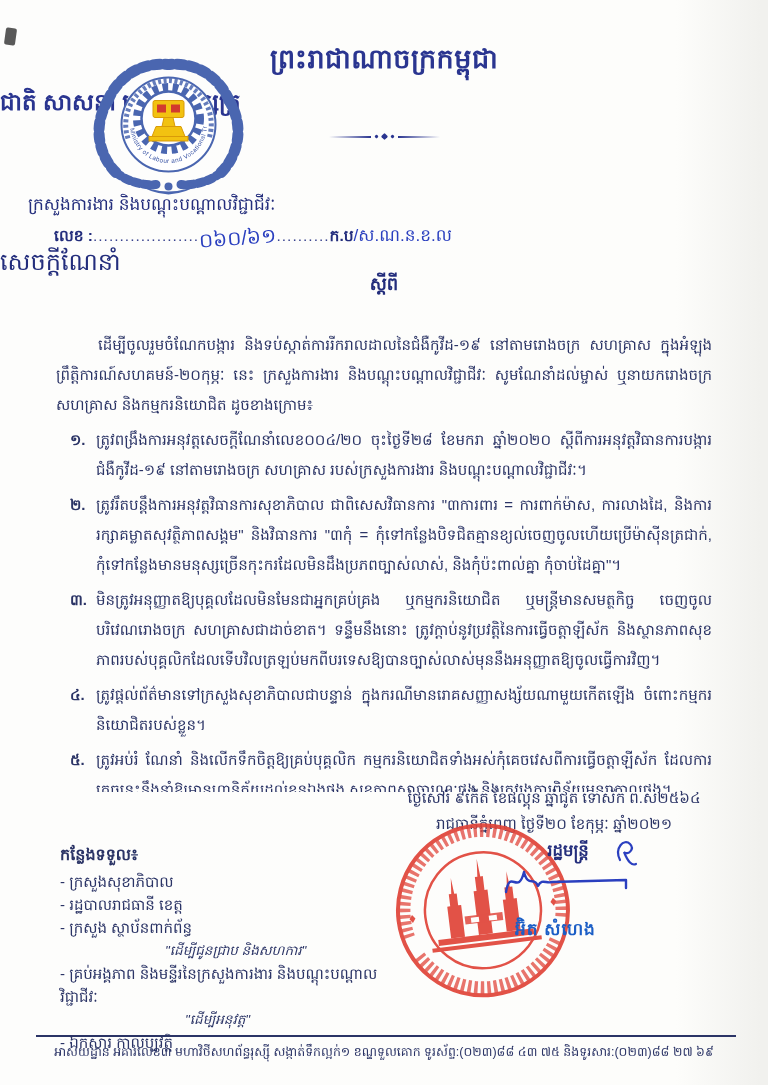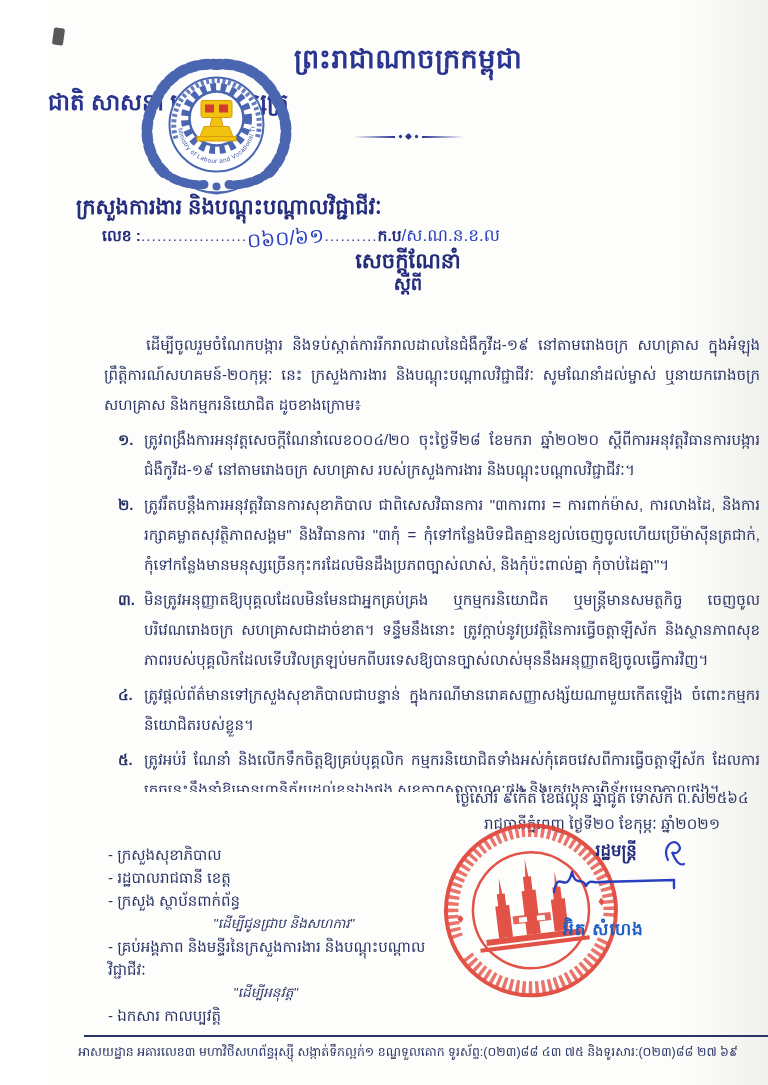--- a/index.html
+++ b/index.html
@@ -5,21 +5,20 @@
   html,body{margin:0;padding:0;}
   body{
     width:768px;height:1085px;
     font-family:"Liberation Sans", sans-serif;
     background:#ffffff;
     position:relative;overflow:hidden;
   }
   .page{
     position:absolute;inset:0;
     background:linear-gradient(90deg,#fdfdfc 0%,#fdfdfb 88%,#f1f1ee 99%);
-    margin-left:48px;
   }
   .scan-smudge{
     position:absolute;left:5px;top:28px;width:11px;height:17px;
     background:#3c3c3c;border-radius:2px;transform:rotate(8deg);opacity:.85;
   }
   .kingdom-title{
     position:absolute;left:0;right:0;top:42px;text-align:center;
     font-size:27px;font-weight:700;color:#2a3590;letter-spacing:.5px;
   }
   .kingdom-motto{
@@ -28,32 +27,32 @@
   }
   .header-divider{
     position:absolute;left:0;right:0;top:134px;display:flex;justify-content:center;align-items:center;gap:4px;
   }
   .header-divider .line{width:42px;height:2px;background:linear-gradient(90deg,transparent,#2a3590);}
   .header-divider .line.r{background:linear-gradient(90deg,#2a3590,transparent);}
   .header-divider .dot{width:5px;height:5px;background:#2a3590;border-radius:1px;transform:rotate(45deg);}
   .header-divider .dot.small{width:3px;height:3px;}
   .seal{position:absolute;left:86px;top:58px;width:165px;height:140px;}
   .ministry-name{
-    position:absolute;left:28px;top:193px;font-size:21px;font-weight:700;color:#232d7c;
+    position:absolute;left:28px;top:193px;font-size:17px;font-weight:400;color:#232d7c;
   }
   .ref-line{
     position:absolute;left:54px;top:221px;font-size:15.5px;font-weight:700;color:#232d7c;white-space:nowrap;
   }
   .ref-line .dots{font-weight:400;letter-spacing:1px;color:#3a4490;}
   .hand{color:#2a3fbf;}
   .ref-number{
     position:relative;top:4px;font-size:20px;font-weight:400;display:inline-block;transform:rotate(-4deg);
   }
   .ref-code-hand{font-size:17px;font-weight:400;}
-  .doc-type{position:absolute;left:0;right:0;top:247px;text-align:center;font-size:21px;font-weight:700;color:#232d7c;}
+  .doc-type{position:absolute;left:0;right:0;top:247px;font-size:24px;font-weight:400;color:#232d7c;}
   .doc-about{position:absolute;left:0;right:0;top:272px;text-align:center;font-size:18px;font-weight:700;color:#232d7c;}
   .doc-subject{position:absolute;left:24px;width:720px;top:296px;text-align:center;font-size:16.5px;font-weight:700;color:#232d7c;}
   .body-block{
     position:absolute;left:56px;width:656px;top:330px;height:462px;overflow:hidden;
     font-size:15px;line-height:30px;color:#2b3466;text-align:justify;
   }
   .para{text-indent:42px;margin:0 0 5px 0;}
   .item{position:relative;padding-left:40px;margin:0 0 5px 0;}
   .item .num{position:absolute;left:14px;top:0;font-weight:700;}
   .closing{text-indent:42px;margin-top:6px;}
@@ -208,20 +207,21 @@
   <div class="minister-title">រដ្ឋមន្ត្រី</div>
   <svg class="minister-flourish" width="30" height="34" viewBox="0 0 30 34">
     <path d="M8 24 C2 12 12 2 18 8 C23 13 16 20 12 16 C16 26 20 30 24 28" fill="none" stroke="#2a3fbf" stroke-width="2.2" stroke-linecap="round"></path>
   </svg>
   <svg class="signature" width="150" height="48" viewBox="0 0 150 48">
     <path d="M8 34 C12 10 20 38 26 14 C30 30 36 18 40 28 C44 20 48 26 54 24 L128 22 L128 30" fill="none" stroke="#2a3fbf" stroke-width="2.4" stroke-linecap="round" stroke-linejoin="round"></path>
   </svg>
   <div class="minister-name">អ៊ិត សំហេង</div>
 
   <div class="cc-block">
+    <div class="cc-title">កន្លែងទទួល៖</div>
     <div class="cc-item">- ក្រសួងសុខាភិបាល</div>
     <div class="cc-item">- រដ្ឋបាលរាជធានី ខេត្ត</div>
     <div class="cc-item">- ក្រសួង ស្ថាប័នពាក់ព័ន្ធ</div>
     <div class="cc-note n1">"ដើម្បីជូនជ្រាប និងសហការ"</div>
     <div class="cc-item">- គ្រប់អង្គភាព និងមន្ទីរនៃក្រសួងការងារ និងបណ្តុះបណ្តាលវិជ្ជាជីវៈ</div>
     <div class="cc-note n2">"ដើម្បីអនុវត្ត"</div>
     <div class="cc-item">- ឯកសារ កាលប្បវត្តិ</div>
   </div>
 
   <div class="footer-divider"></div>

